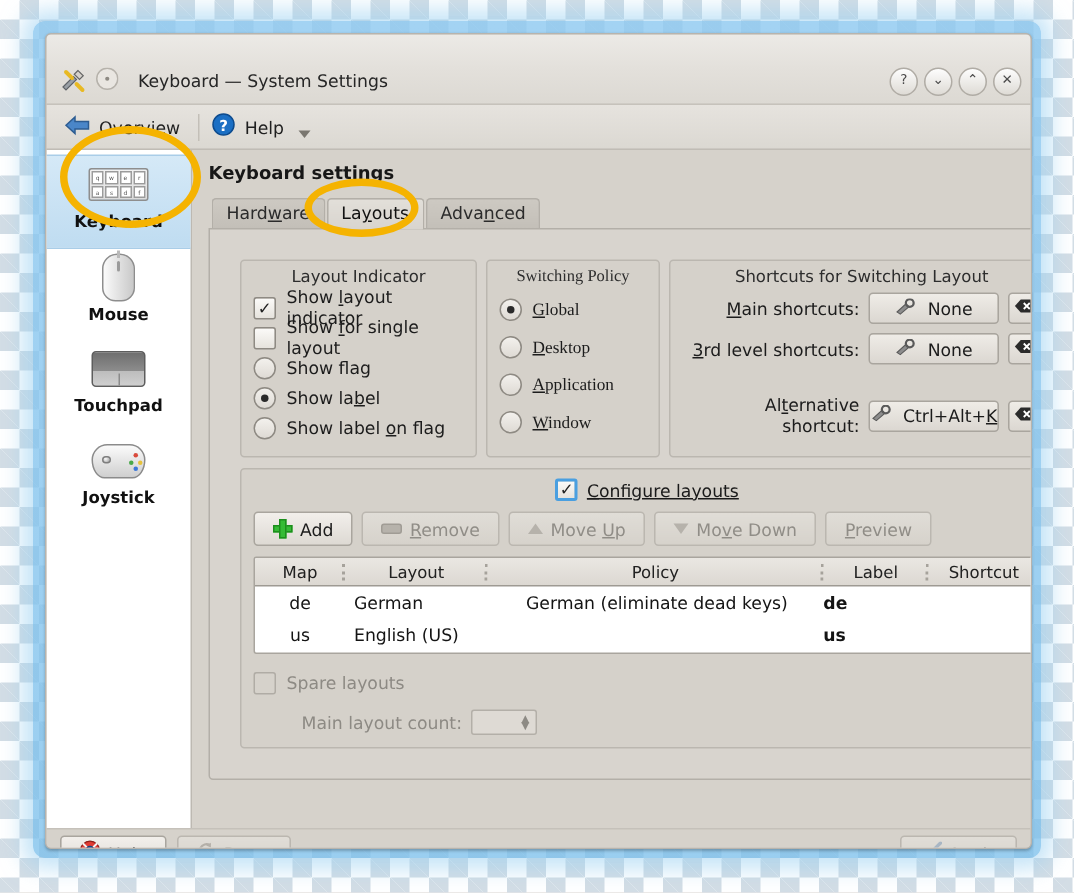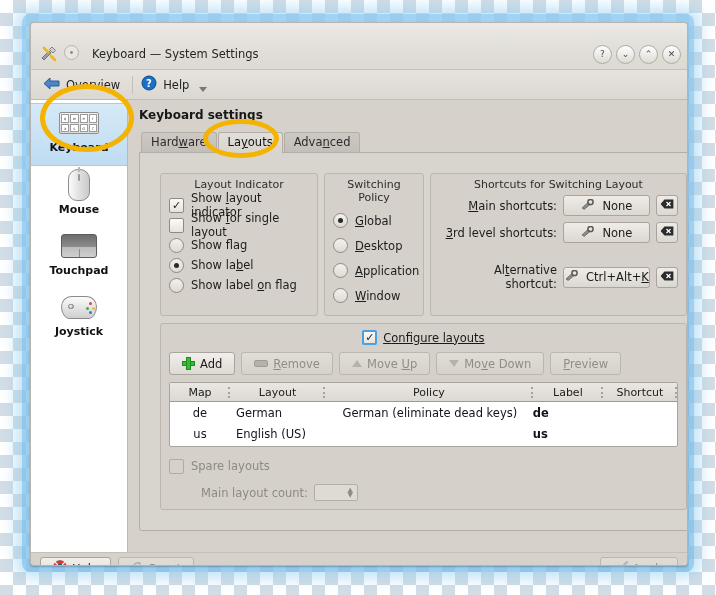--- a/index.html
+++ b/index.html
@@ -611,21 +611,21 @@
                   <i></i>
                 </span>
               <span class="lbl">Show la<u>b</u>el</span>
             </div>
             <div class="optrow">
               <span class="radio"></span>
               <span class="lbl">Show label <u>o</u>n flag</span>
             </div>
           </div>
 
-          <div class="group" style="width:100px;">
+          <div class="group" style="width:116px;font-family:Liberation Serif, serif;">
             <div class="group-title">Switching Policy</div>
             <div class="optrow" style="height:25px;">
               <span class="radio">
                   <i></i>
                 </span>
               <span class="lbl"><u>G</u>lobal</span>
             </div>
             <div class="optrow" style="height:25px;">
               <span class="radio"></span>
               <span class="lbl"><u>D</u>esktop</span>

